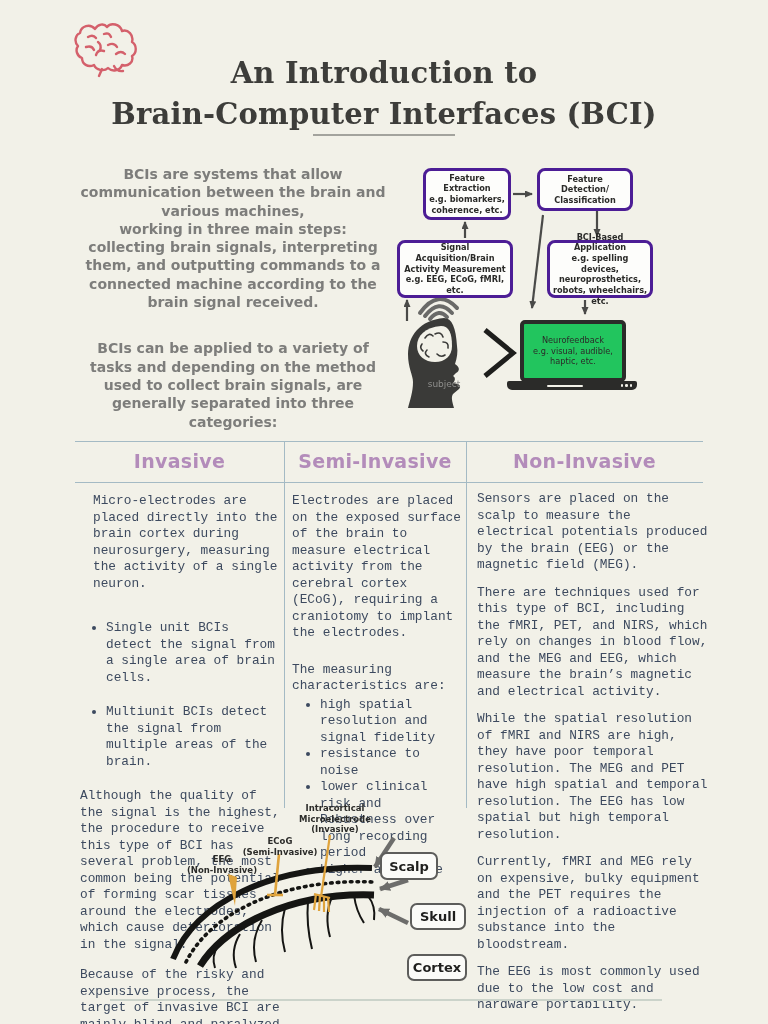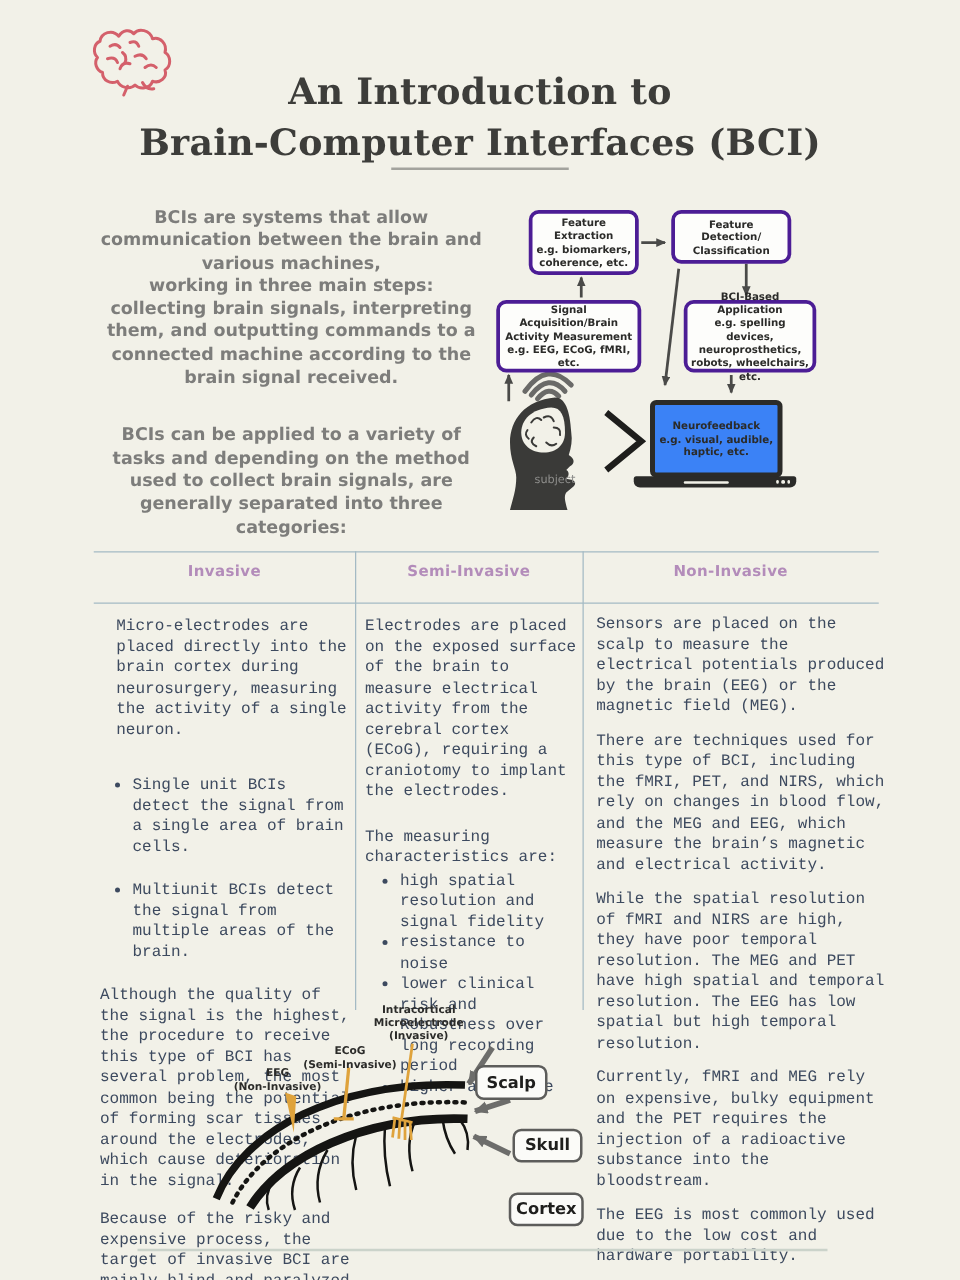--- a/index.html
+++ b/index.html
@@ -20,36 +20,36 @@
   .intro p{margin:0 0 28px;white-space:pre-line;}
 
   
   .flow{position:absolute;left:395px;top:158px;width:314px;height:258px;}
   .flow svg{position:absolute;left:0;top:0;}
   .fbox{position:absolute;box-sizing:border-box;background:#fdfdfb;border:3px solid #4c1d95;
         border-radius:8px;color:#2b2b29;font-weight:bold;font-size:8.2px;line-height:1.3;
         text-align:center;display:flex;align-items:center;justify-content:center;
         white-space:pre-line;padding:2px;}
   .laptop-screen{position:absolute;left:125px;top:162px;width:106px;height:62px;box-sizing:border-box;
-        background:#3b82f6;border:4px solid #2b2b29;border-radius:5px;
+        background:#22c55e;border:4px solid #2b2b29;border-radius:5px;
         display:flex;align-items:center;justify-content:center;text-align:center;
-        font-weight:bold;font-size:8.2px;line-height:1.3;color:#2b2b29;white-space:pre-line;}
+        font-weight:normal;font-size:8.2px;line-height:1.3;color:#2b2b29;white-space:pre-line;}
   .laptop-base{position:absolute;left:112px;top:223px;width:130px;height:9px;background:#2b2b29;
         border-radius:2px 2px 5px 5px;}
   .laptop-base .bar{position:absolute;left:40px;top:3.5px;width:36px;height:2px;background:#f2f1e8;border-radius:1px;}
   .laptop-base .dots{position:absolute;right:5px;top:3px;display:flex;gap:2px;}
   .laptop-base .dot{width:2.5px;height:2.5px;background:#f2f1e8;border-radius:50%;}
   .subject{position:absolute;left:17px;top:221px;width:64px;text-align:center;
         color:#8e8e8c;font-size:9px;}
 
   
   .hline{position:absolute;left:75px;width:628px;border-top:1.6px solid #a4bac4;}
   .vline{position:absolute;top:441px;height:367px;border-left:1.6px solid #a4bac4;}
   .chead{position:absolute;top:450px;height:28px;text-align:center;font-weight:bold;
-         font-size:12px;color:#b38cba;letter-spacing:.3px;}
+         font-size:19px;color:#b38cba;letter-spacing:.3px;}
   .col{position:absolute;font-family:Liberation Mono, monospace;font-size:12.8px;
        line-height:16.5px;color:#3d4a5f;}
   .col p{margin:0;}
   .col ul{list-style:disc outside;margin:0;padding-left:24px;}
   .col li{margin:0;}
   .col1 .p1{margin-left:13px;}
   .col1 ul{margin-top:28px;padding-left:26px;}
   .col1 li{margin-bottom:18px;}
   .col1 .p2{margin-top:4px;}
   .col1 .p3{margin-top:14px;}

